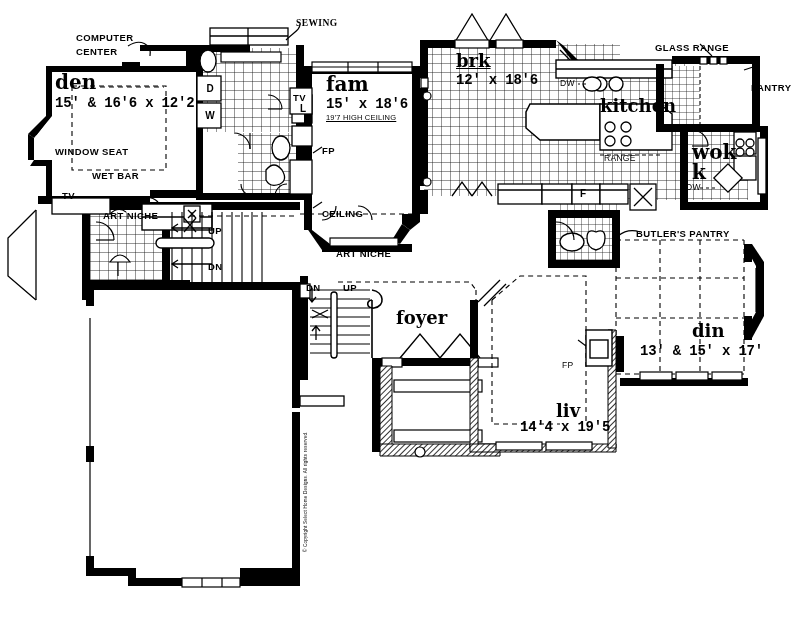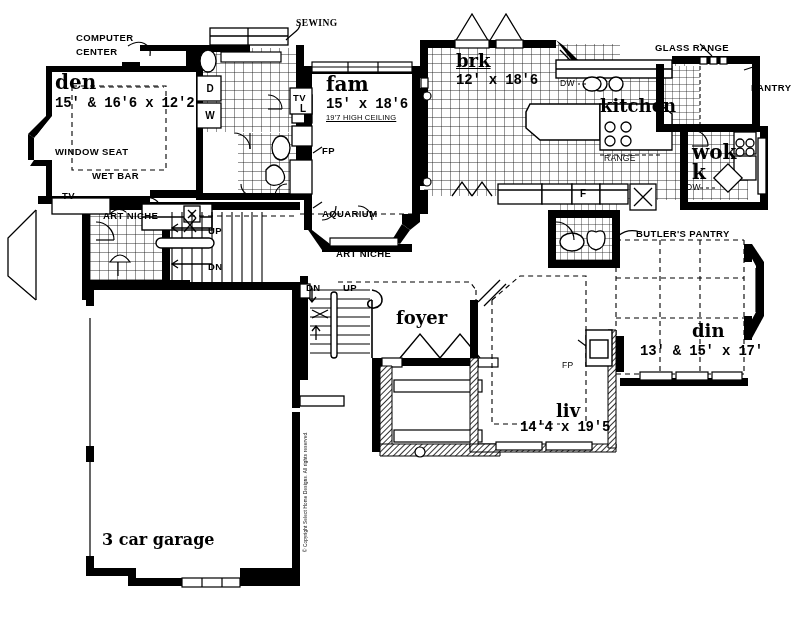--- a/index.html
+++ b/index.html
@@ -637,21 +637,21 @@
   <div class="lbl appl" style="left:203px;top:83px;width:14px;">D</div>
   <div class="lbl appl" style="left:203px;top:110px;width:14px;">W</div>
   <div class="lbl appl" style="left:296px;top:103px;width:14px;">L</div>
   <div class="lbl anno" style="left:296px;top:18px;font-family:Liberation Serif, serif;">SEWING</div>
 
   <div class="lbl room-name rn-20" style="left:326px;top:72px;">fam</div>
   <div class="lbl room-dim" style="left:326px;top:96px;text-align:right;">15' x 18'6</div>
   <div class="lbl anno-tiny" style="left:326px;top:113px;text-decoration:underline;">19'7 HIGH CEILING</div>
   <div class="lbl anno" style="left:293px;top:92px;">TV</div>
   <div class="lbl anno" style="left:322px;top:145px;">FP</div>
-  <div class="lbl anno" style="left:322px;top:208px;">AQUARIUM</div>
+  <div class="lbl anno" style="left:322px;top:208px;">CEILING</div>
   <div class="lbl anno" style="left:336px;top:248px;">ART NICHE</div>
 
   <div class="lbl room-name rn-18" style="left:456px;top:50px;text-decoration:underline;">brk</div>
   <div class="lbl room-dim" style="left:456px;top:72px;">12' x 18'6</div>
 
   <div class="lbl room-name rn-18" style="left:600px;top:95px;">kitchen</div>
   <div class="lbl anno-xs" style="left:604px;top:153px;text-align:right;">RANGE</div>
   <div class="lbl anno-xs" style="left:560px;top:78px;">DW</div>
   <div class="lbl anno" style="left:655px;top:42px;">GLASS RANGE</div>
   <div class="lbl anno" style="left:751px;top:82px;">PANTRY</div>
@@ -669,17 +669,16 @@
   <div class="lbl room-dim" style="left:520px;top:419px;">14'4 x 19'5</div>
   <div class="lbl anno-xs" style="left:562px;top:360px;">FP</div>
 
   <div class="lbl room-name rn-18" style="left:396px;top:307px;">foyer</div>
   <div class="lbl anno" style="left:306px;top:282px;">DN</div>
   <div class="lbl anno" style="left:343px;top:282px;">UP</div>
 
   <div class="lbl anno" style="left:208px;top:225px;">UP</div>
   <div class="lbl anno" style="left:208px;top:261px;">DN</div>
 
-  <div class="lbl room-name rn-16" style="left:102px;top:530px;">3 car garage</div>
 
   <div class="copyright" style="left:303px;top:552px;">© Copyright Select Home Designs. All rights reserved.</div>
 
 </div>
 
 </body></html>

